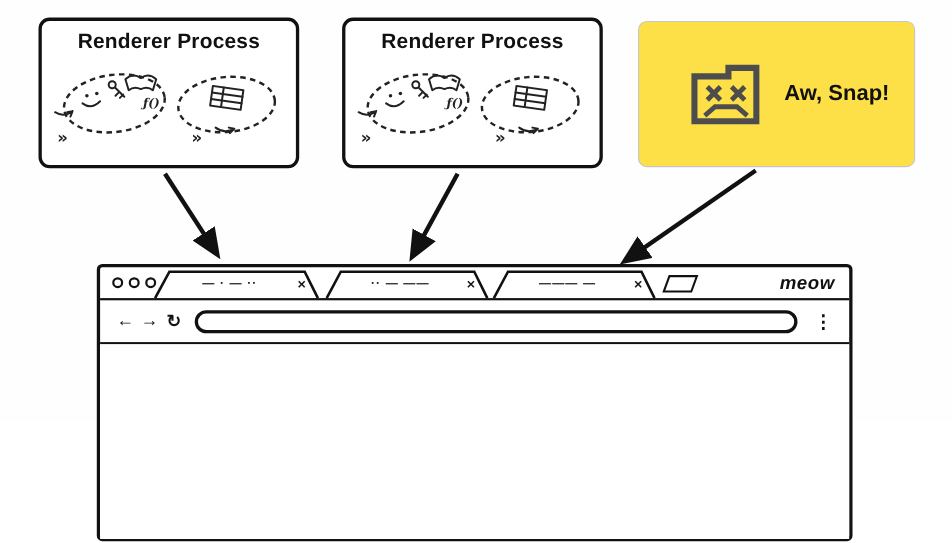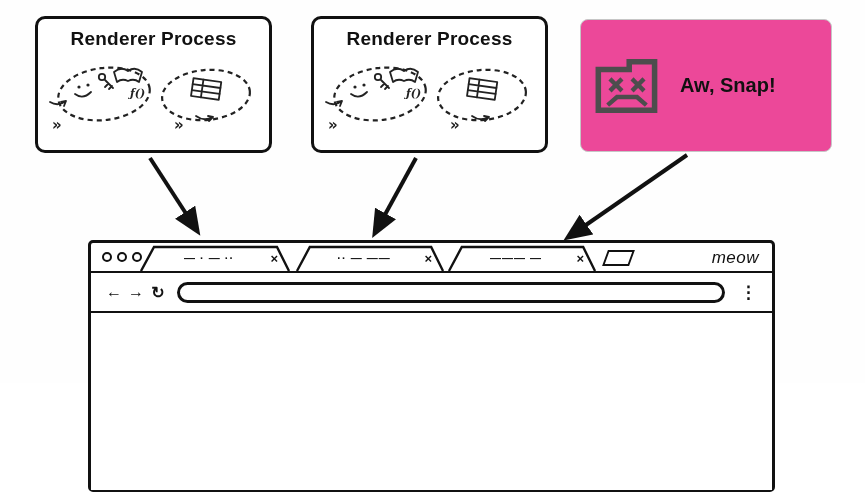--- a/index.html
+++ b/index.html
@@ -16,41 +16,41 @@
   .proc-box.b2{left:311px;top:16px}
   .proc-title{text-align:center;margin-top:9px;font-size:19px;font-weight:700;letter-spacing:.2px}
   .doodle{display:block;width:216px;height:86px;margin:0 auto}
   .blob{fill:none;stroke:#222;stroke-width:2.2;stroke-dasharray:5 4}
   .stroke{fill:none;stroke:#222;stroke-width:1.8;stroke-linecap:round;stroke-linejoin:round}
   .dot{fill:#222}
   .fn{font:italic 700 11px "DejaVu Serif",serif;fill:#222}
   .chev{font:700 15px "DejaVu Sans",sans-serif;fill:#222}
 
   
-  .crash-box{position:absolute;left:580px;top:19px;width:252px;height:133px;background:#ec4899;border:1px solid #c6c6c6;border-radius:8px;display:flex;align-items:center;gap:16px;padding-left:9px;z-index:2}
+  .crash-box{position:absolute;left:580px;top:19px;width:252px;height:133px;background:#fde047;border:1px solid #c6c6c6;border-radius:8px;display:flex;align-items:center;gap:16px;padding-left:42px;z-index:2}
   .sadicon{width:74px;height:64px;flex:0 0 auto}
   .pix{fill:none;stroke:#4d4d4d;stroke-width:5;stroke-linejoin:miter}
   .pix2{fill:none;stroke:#4d4d4d;stroke-width:4;stroke-linecap:square}
   .crash-title{font-size:20px;font-weight:700}
 
   
   .browser{position:absolute;left:88px;top:240px;width:687px;height:252px;border:3px solid #111;border-radius:5px;background:#fff;z-index:1}
   .tabstrip{position:relative;height:30px;border-bottom:2px solid #111}
   .lights{position:absolute;left:11px;top:9px;display:flex;gap:5px}
   .light{width:10px;height:10px;border:2px solid #111;border-radius:50%;background:#fff}
   .tab{position:absolute;top:2px;height:26px;cursor:pointer}
   .tab.t1{left:48px;width:152px}
   .tab.t2{left:204px;width:150px}
   .tab.t3{left:356px;width:150px}
   .tab .shape{position:absolute;inset:0;width:100%;height:100%;overflow:visible}
   .tabfill{fill:#fff;stroke:#111;stroke-width:2.4}
   .scribble{position:absolute;left:18px;right:30px;top:0;bottom:0;display:flex;align-items:center;justify-content:center;font-size:11px;font-weight:700;letter-spacing:1px;white-space:nowrap;overflow:hidden}
   .tclose{position:absolute;right:13px;top:50%;transform:translateY(-50%);font-size:13px;font-weight:700;line-height:1;cursor:pointer}
   .newtab{position:absolute;left:514px;top:7px;width:27px;height:16px;border:2px solid #111;background:#fff;transform:skewX(-20deg);cursor:pointer}
-  .wordmark{position:absolute;right:13px;top:5px;font-size:17px;font-weight:400;font-style:italic;letter-spacing:.5px}
+  .wordmark{position:absolute;right:13px;top:5px;font-size:17px;font-weight:700;font-style:italic;letter-spacing:.5px}
 
   .toolbar{display:flex;align-items:center;height:40px;border-bottom:2px solid #111;padding:0 12px}
   .navbtn{font-size:16px;font-weight:700;width:22px;text-align:center;cursor:pointer;user-select:none}
   .addr{flex:1;height:21px;border:3px solid #111;border-radius:11px;margin:0 12px 0 8px;background:#fff;outline:none;padding:0 10px;font:12px "Liberation Sans",sans-serif}
   .menu{font-size:17px;font-weight:700;padding:0 3px;cursor:pointer;user-select:none}
   .content{height:177px;background:#fff}
 </style>
 </head>
 <body>
 

